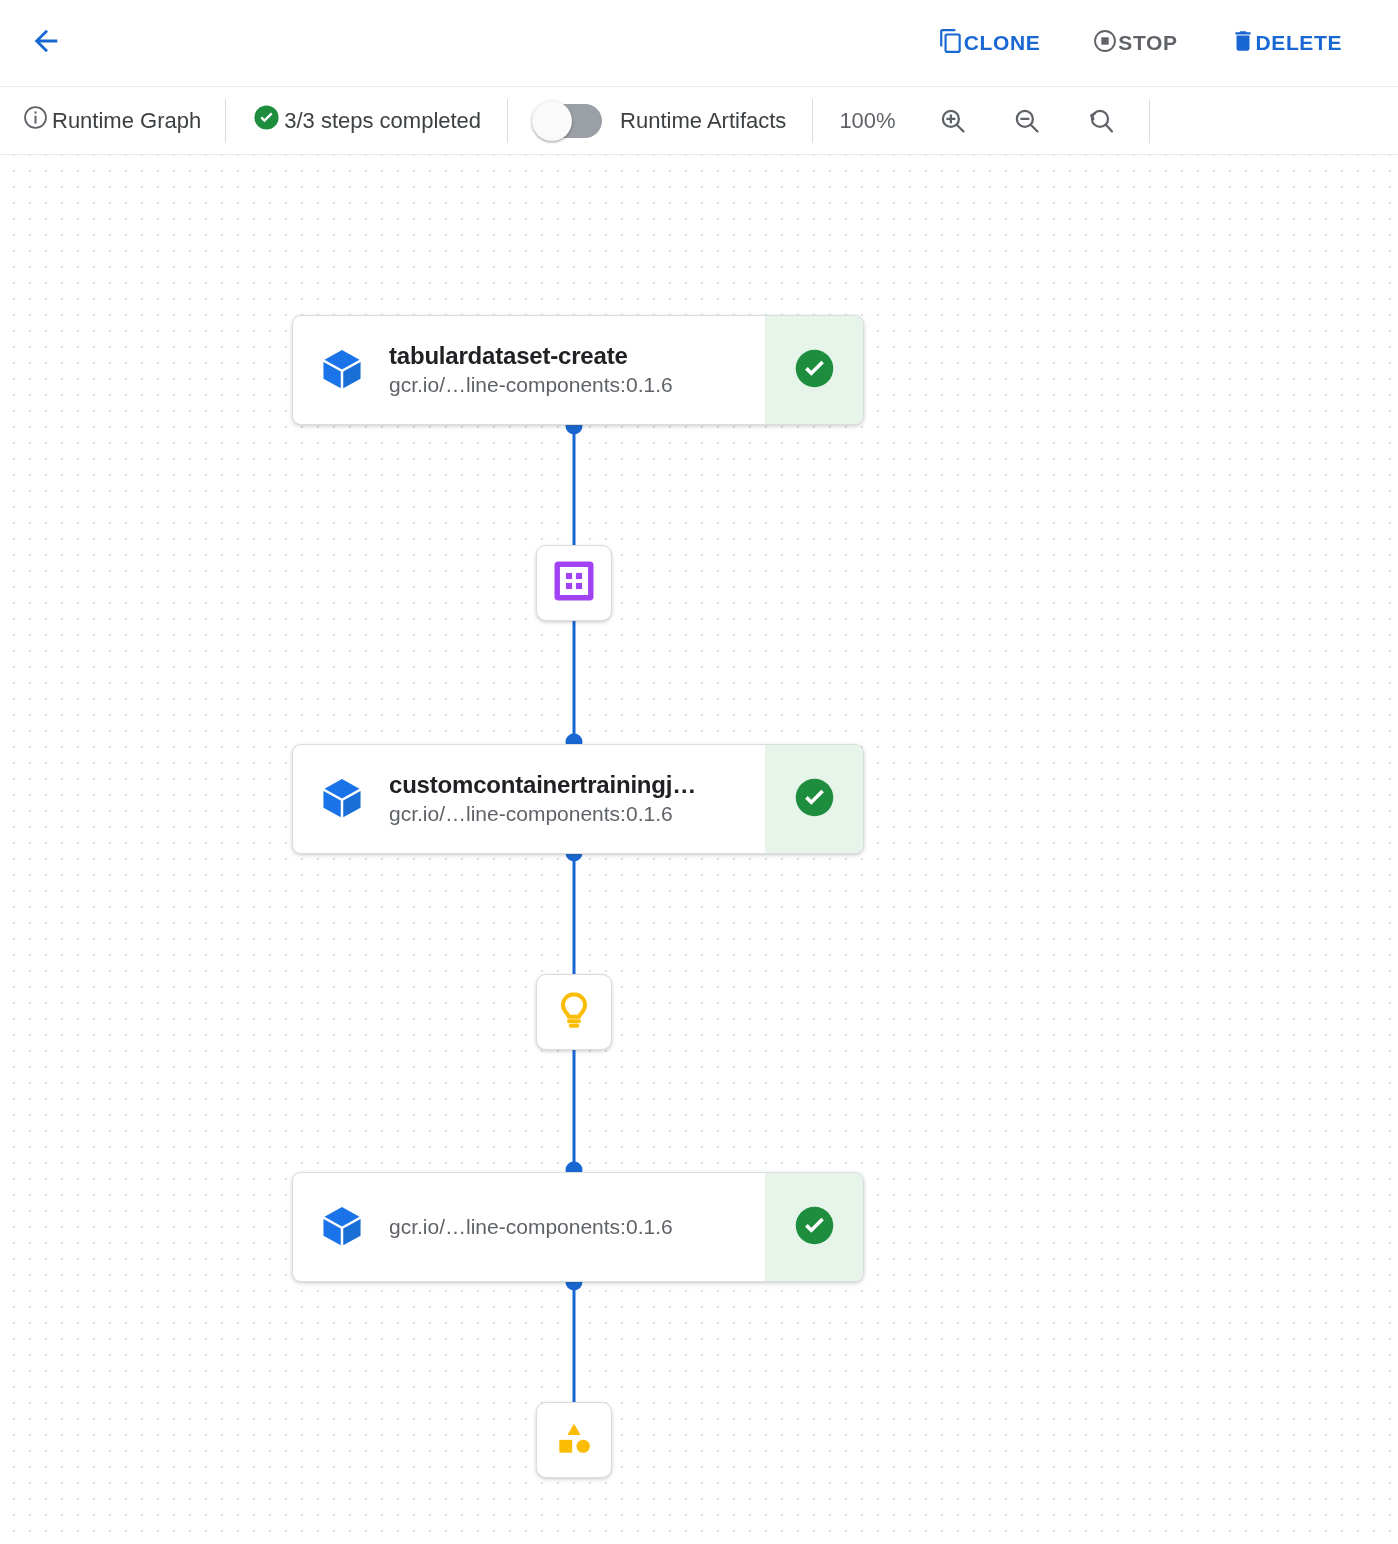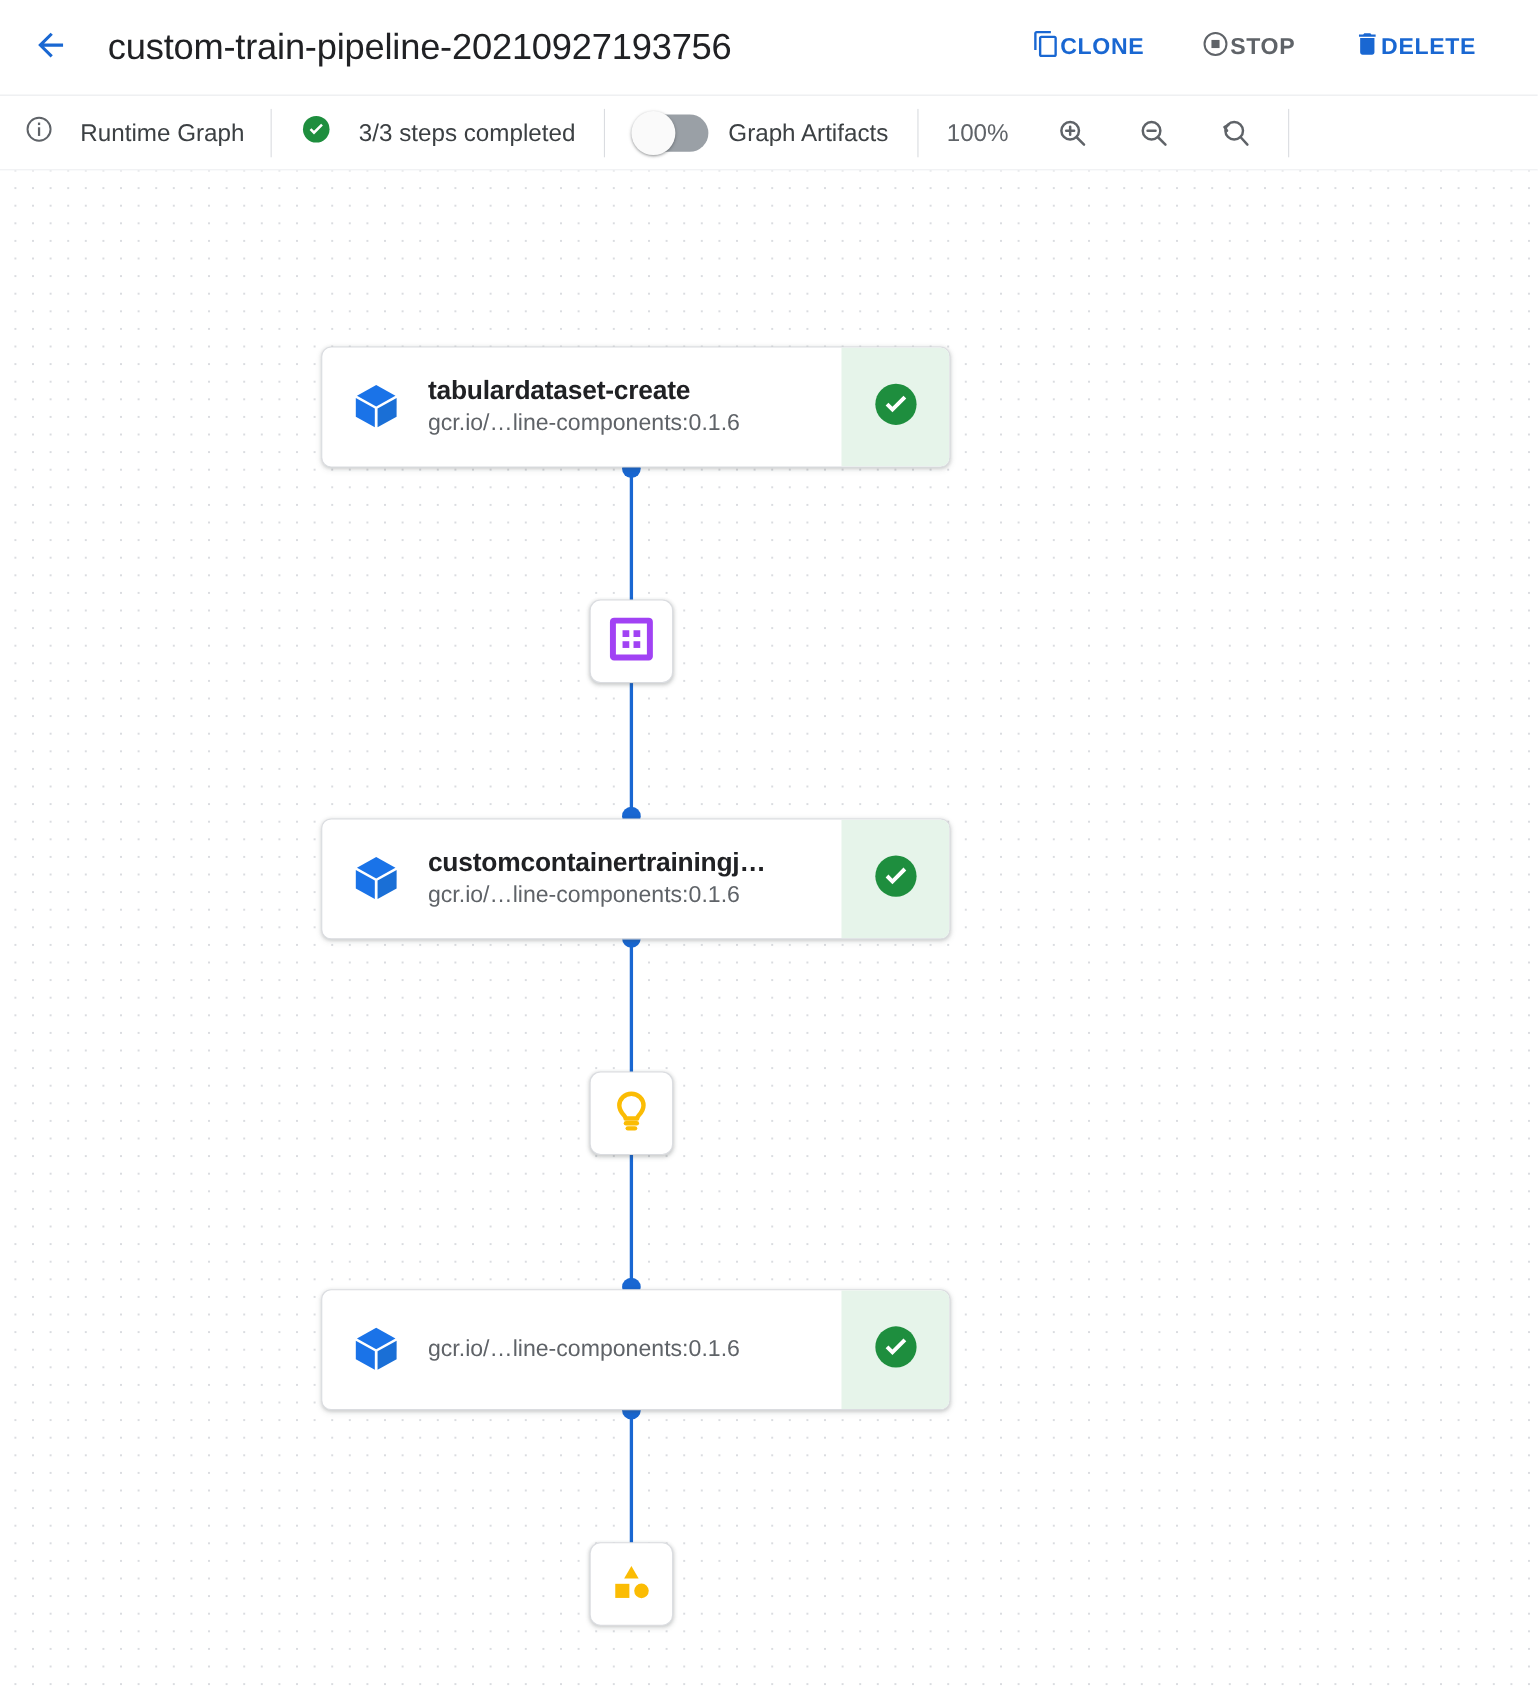--- a/index.html
+++ b/index.html
@@ -64,21 +64,21 @@
     height: 68px;
     display: flex;
     align-items: center;
     background: #ffffff;
     border-bottom: 1px solid #e8eaed;
     padding-left: 22px;
   }
   .subbar-item {
     display: flex;
     align-items: center;
-    gap: 24px;
+    gap: 3px;
     font-size: 22px;
     color: #3c4043;
     height: 68px;
     padding: 0 24px 0 0;
   }
   .subbar-sep {
     width: 1px;
     height: 44px;
     background: #dadce0;
     flex: 0 0 auto;
@@ -226,21 +226,20 @@
 <body>
 
 <div class="header">
   <div class="back-btn">
     <span>
       <svg width="34" height="34" viewBox="0 0 24 24" fill="#1967d2">
         <path d="M20 11H7.83l5.59-5.59L12 4l-8 8 8 8 1.41-1.41L7.83 13H20v-2z"></path>
       </svg>
     </span>
   </div>
-  <div class="page-title">custom-train-pipeline-20210927193756</div>
 
   <div class="header-actions">
     <button class="action-btn">
       <span>
         <svg width="26" height="26" viewBox="0 0 24 24" fill="#1967d2">
           <path d="M16 1H4c-1.1 0-2 .9-2 2v14h2V3h12V1zm3 4H8c-1.1 0-2 .9-2 2v14c0 1.1.9 2 2 2h11c1.1 0 2-.9 2-2V7c0-1.1-.9-2-2-2zm0 16H8V7h11v14z"></path>
         </svg>
       </span>
       <span>CLONE</span>
     </button>
@@ -289,21 +288,21 @@
     </span>
     <span>3/3 steps completed</span>
   </div>
 
   <div class="subbar-sep"></div>
 
   <div class="toggle-group">
     <span class="switch">
       <span class="knob"></span>
     </span>
-    <span class="toggle-label">Graph Artifacts</span>
+    <span class="toggle-label">Runtime Artifacts</span>
   </div>
 
   <div class="subbar-sep"></div>
 
   <div class="zoom-group">
     <span class="zoom-pct">100%</span>
     <span class="icon-btn">
       <svg width="30" height="30" viewBox="0 0 24 24" fill="none" stroke="#5f6368" stroke-width="1.8">
         <circle cx="10.3" cy="10.3" r="6.4"></circle>
         <line x1="15.2" y1="15.2" x2="20.4" y2="20.4" stroke-linecap="round"></line>

